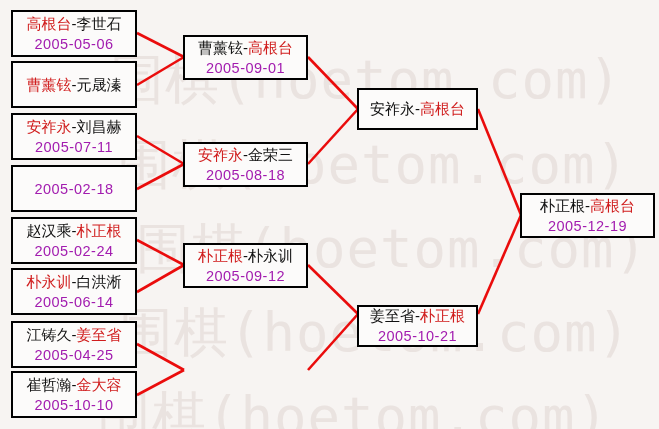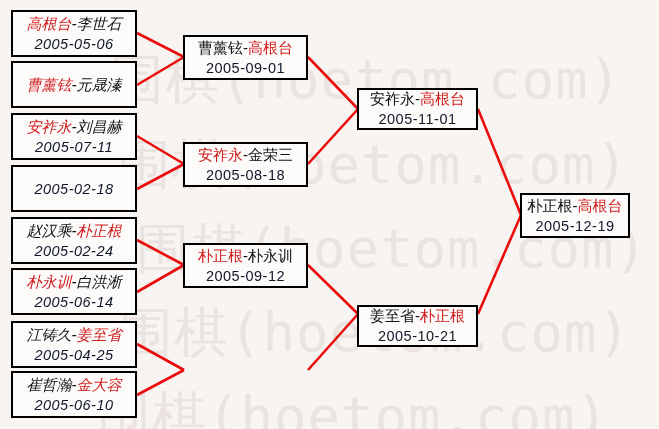--- a/index.html
+++ b/index.html
@@ -38,28 +38,28 @@
     border:2px solid #000;
     box-sizing:border-box;
     display:flex;
     flex-direction:column;
     justify-content:center;
     align-items:center;
     text-align:center;
     line-height:20px;
   }
   .names{font-size:15px;color:#111;white-space:nowrap;}
-  .date{font-size:14.5px;color:#0f172a;letter-spacing:0.5px;}
+  .date{font-size:14.5px;color:#a21caf;letter-spacing:0.5px;}
   .match[data-winner="1"] .n1{color:#d01d1d;}
   .match[data-winner="2"] .n2{color:#d01d1d;}
   
-  .r1{left:11px;width:126px;height:47px;font-style:italic;}
+  .r1{left:11px;width:126px;height:47px;}
   .r2{left:183px;width:125px;height:45px;}
   .r3{left:357px;width:121px;height:42px;}
-  .r4{left:520px;width:110px;height:45px;}
+  .r4{left:520px;width:135px;height:45px;}
 </style>
 </head>
 <body>
 
 <div id="stage">
 
   <div class="wm">围棋(hoetom.com)</div>
   <div class="wm">围棋(hoetom.com)</div>
   <div class="wm">围棋(hoetom.com)</div>
   <div class="wm">围棋(hoetom.com)</div>
@@ -103,39 +103,38 @@
   <div class="match r1" style="top:268px" data-winner="1">
     <div class="names"><span class="n1">朴永训</span><span class="sep">-</span><span class="n2">白洪淅</span></div>
     <div class="date">2005-06-14</div>
   </div>
   <div class="match r1" style="top:321px" data-winner="2">
     <div class="names"><span class="n1">江铸久</span><span class="sep">-</span><span class="n2">姜至省</span></div>
     <div class="date">2005-04-25</div>
   </div>
   <div class="match r1" style="top:371px" data-winner="2">
     <div class="names"><span class="n1">崔哲瀚</span><span class="sep">-</span><span class="n2">金大容</span></div>
-    <div class="date">2005-06-10</div>
+    <div class="date">2005-10-10</div>
   </div>
 
   <div class="match r2" style="top:35px" data-winner="2">
     <div class="names"><span class="n1">曹薰铉</span><span class="sep">-</span><span class="n2">高根台</span></div>
     <div class="date">2005-09-01</div>
   </div>
   <div class="match r2" style="top:142px" data-winner="1">
     <div class="names"><span class="n1">安祚永</span><span class="sep">-</span><span class="n2">金荣三</span></div>
     <div class="date">2005-08-18</div>
   </div>
   <div class="match r2" style="top:243px" data-winner="1">
     <div class="names"><span class="n1">朴正根</span><span class="sep">-</span><span class="n2">朴永训</span></div>
     <div class="date">2005-09-12</div>
   </div>
 
   <div class="match r3" style="top:88px" data-winner="2">
     <div class="names"><span class="n1">安祚永</span><span class="sep">-</span><span class="n2">高根台</span></div>
-    <div class="date">2005-11-01</div>
   </div>
   <div class="match r3" style="top:305px" data-winner="2">
     <div class="names"><span class="n1">姜至省</span><span class="sep">-</span><span class="n2">朴正根</span></div>
     <div class="date">2005-10-21</div>
   </div>
 
   <div class="match r4" style="top:193px" data-winner="2">
     <div class="names"><span class="n1">朴正根</span><span class="sep">-</span><span class="n2">高根台</span></div>
     <div class="date">2005-12-19</div>
   </div>

